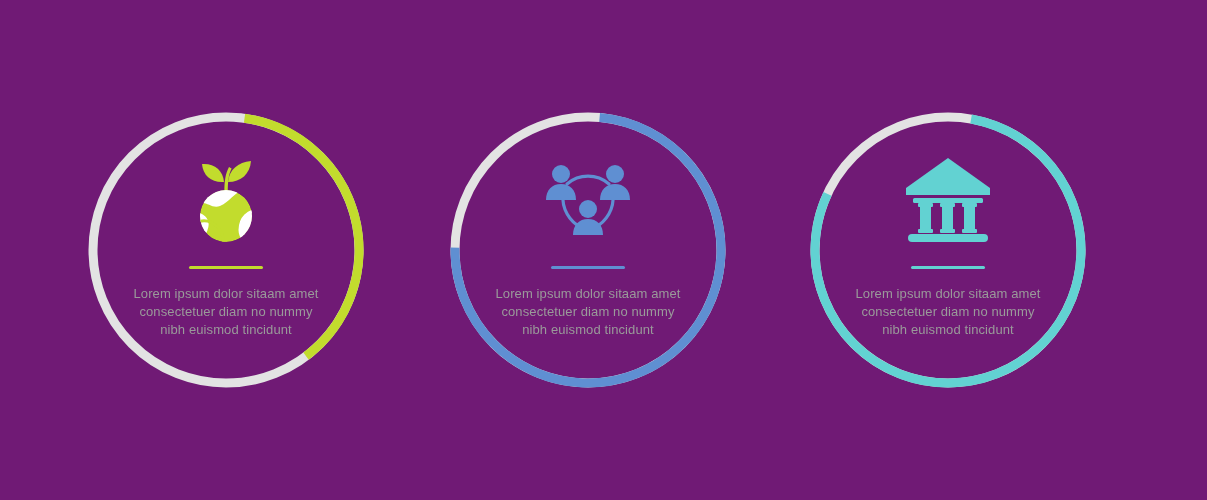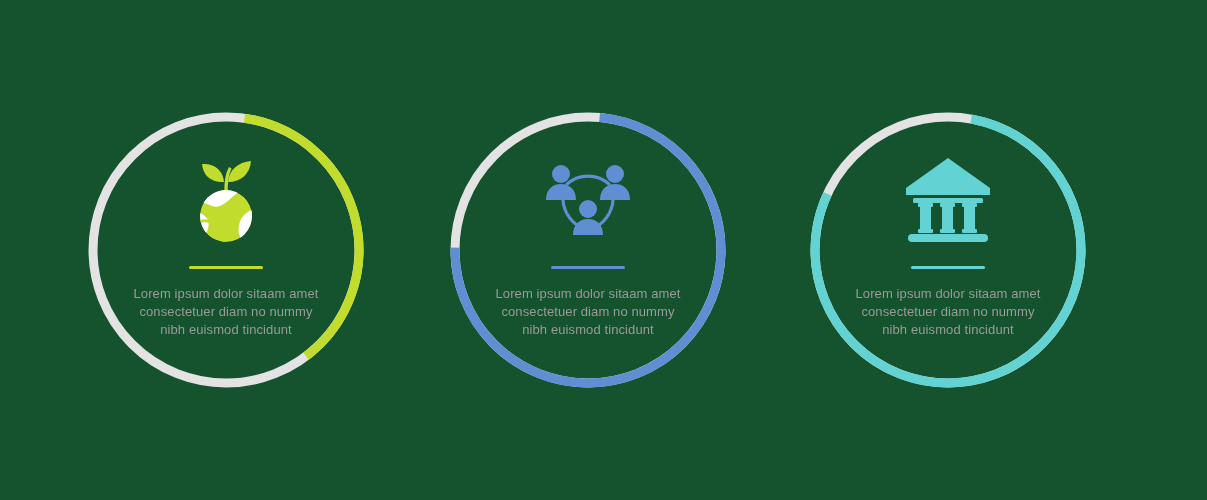--- a/index.html
+++ b/index.html
@@ -78,21 +78,21 @@
     line-height: 18px;
     color: #9a9a9a;
     font-family: "Liberation Sans", sans-serif;
     letter-spacing: 0.1px;
   }
   .caption span { display: block; }
 </style>
 </head>
 <body>
 
-<div id="infographic" style="background: #14532d;">
+<div id="infographic" style="background: #701a75;">
 
   <div class="ring-card" id="card-1">
     <svg class="ring-svg" viewBox="0 0 300 300">
       <circle class="ring-track" cx="150" cy="150" r="133" stroke="#e3e3e3"></circle>
       <path class="ring-progress" id="arc-1" d="M 168.51002242768874 18.294346857371153 A 133 133 0 0 1 230.04139807922243 256.21852283628994" stroke="#c2dc2d"></path>
     </svg>
     <div class="card-inner">
       <div class="icon-wrap">
         <svg width="76" height="92" viewBox="0 0 76 92">
           <g class="ic1">

